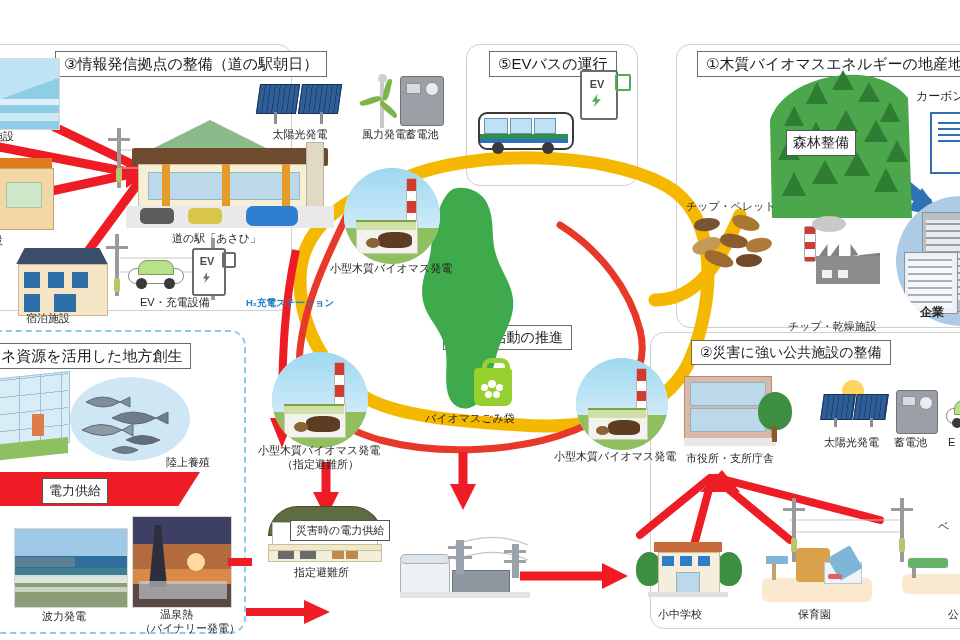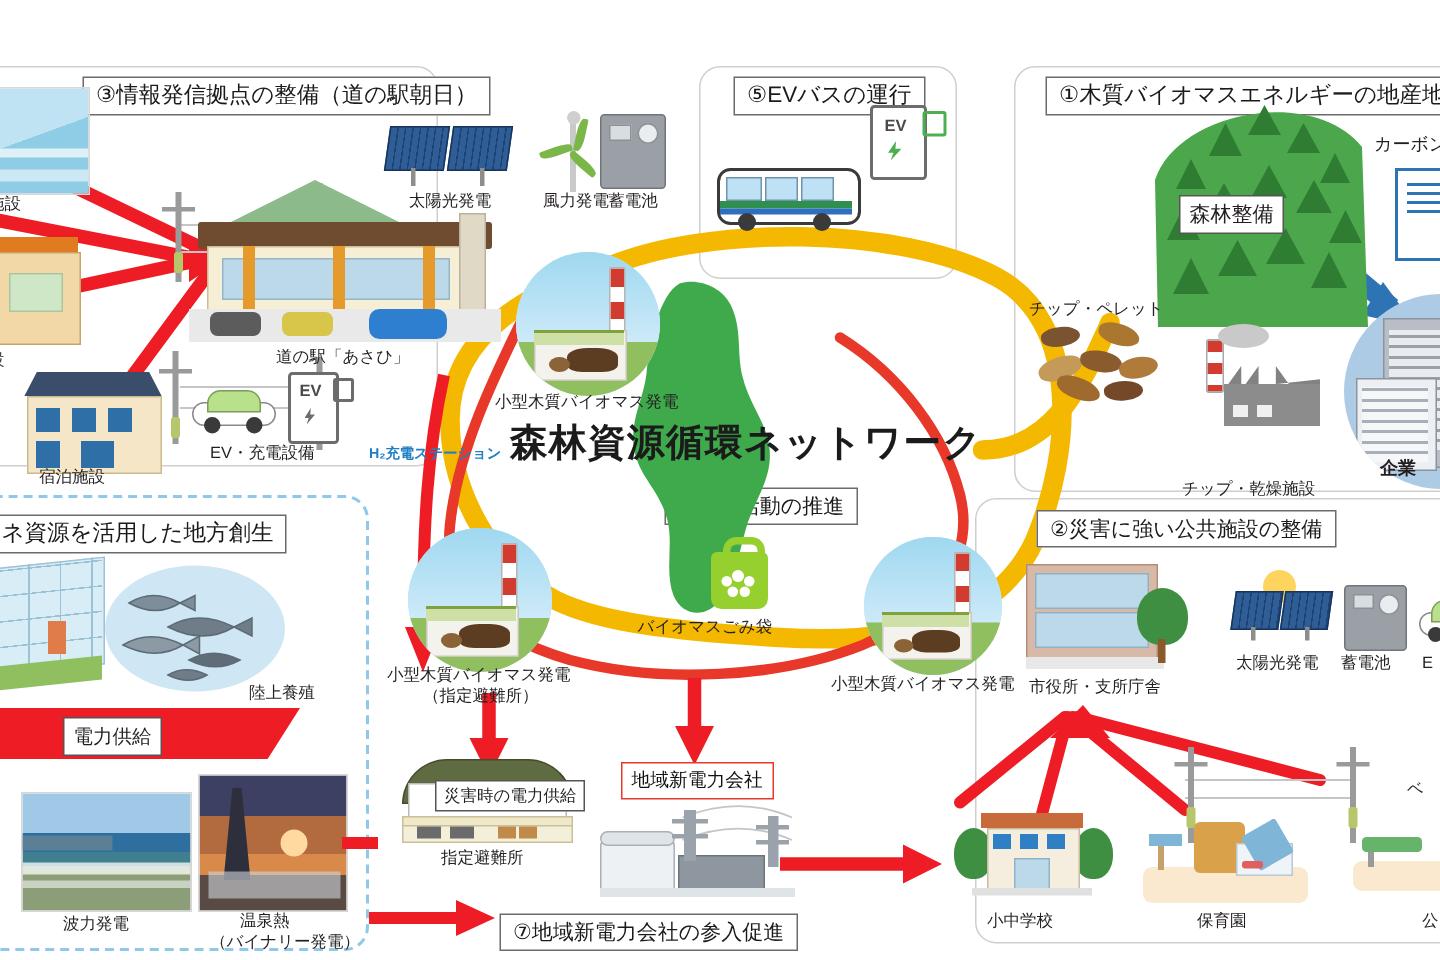--- a/index.html
+++ b/index.html
@@ -173,30 +173,28 @@
       <path d="M455,560 C480,550 505,550 528,560"></path>
     </g>
   </svg>
 
   <div class="sechead" style="left:489px;top:51px;">⑤EVバスの運行</div>
   <div class="sechead" style="left:55px;top:51px;">③情報発信拠点の整備（道の駅朝日）</div>
   <div class="sechead" style="left:697px;top:51px;">①木質バイオマスエネルギーの地産地消</div>
   <div class="sechead" style="left:-8px;top:343px;">ネ資源を活用した地方創生</div>
   <div class="sechead" style="left:691px;top:340px;font-size:14px;">②災害に強い公共施設の整備</div>
   <div class="sechead" style="left:443px;top:325px;font-size:14px;">⑥環境活動の推進</div>
-  <div class="sechead" style="left:333px;top:609px;font-size:14px;">⑦地域新電力会社の参入促進</div>
 
   <svg class="map-shape" style="left:395px;top:185px;width:140px;height:230px;" viewBox="0 0 140 230">
     <path d="M58,4 C70,0 86,6 92,18 C100,34 96,50 100,66 C105,86 116,96 118,114
              C120,132 110,146 104,162 C98,180 96,200 86,214 C76,228 60,226 54,212
              C48,196 54,178 50,162 C45,142 32,134 28,116 C24,96 34,82 36,64
              C38,44 44,12 58,4 Z" fill="#3faa4b"></path>
     <path d="M52,30 C44,36 40,48 44,58 C48,68 58,66 60,56 C62,44 60,34 52,30Z" fill="#3faa4b"></path>
   </svg>
-  <div class="centre-title" style="left:340px;top:278px;">森林資源循環ネットワーク</div>
 
   <div class="photo" style="left:-62px;top:58px;width:120px;height:70px;background:linear-gradient(160deg,#bfe3f2 0 55%,#8fcde6 55% 100%);">
     <div class="abs" style="left:10px;top:40px;width:110px;height:6px;background:#ffffff;opacity:.7;"></div>
     <div class="abs" style="left:0px;top:54px;width:120px;height:8px;background:#ffffff;opacity:.55;"></div>
   </div>
   <div class="cap" style="left:-8px;top:130px;">施設</div>
 
   <div class="house" style="left:-64px;top:148px;width:120px;height:84px;">
     <div class="abs" style="left:4px;top:10px;width:112px;height:10px;background:#e07b1f;"></div>
     <div class="abs" style="left:4px;top:20px;width:112px;height:60px;background:#f2d8a7;border:1px solid #c6a46d;"></div>
@@ -267,21 +265,21 @@
     <div class="abs" style="left:22px;top:52px;width:150px;height:26px;background:#bcd9ea;border:1px solid #94b6c9;"></div>
     <div class="abs" style="left:36px;top:44px;width:8px;height:42px;background:#e59a2c;"></div>
     <div class="abs" style="left:96px;top:44px;width:8px;height:42px;background:#e59a2c;"></div>
     <div class="abs" style="left:156px;top:44px;width:8px;height:42px;background:#e59a2c;"></div>
     <div class="abs" style="left:180px;top:22px;width:16px;height:64px;background:#dfd9c6;border:1px solid #b9b2a0;"></div>
     <div class="abs" style="left:0;top:86px;width:208px;height:22px;background:#e9e9e9;"></div>
     <div class="abs" style="left:14px;top:88px;width:34px;height:16px;border-radius:5px;background:#5c5c5c;"></div>
     <div class="abs" style="left:62px;top:88px;width:34px;height:16px;border-radius:5px;background:#d8c64a;"></div>
     <div class="abs" style="left:120px;top:86px;width:52px;height:20px;border-radius:7px;background:#2f7fd0;"></div>
   </div>
-  <div class="cap" style="left:184px;top:232px;">道の駅「あさひ」</div>
+  <div class="cap" style="left:172px;top:232px;">道の駅「あさひ」</div>
 
   <div class="evcar" style="left:126px;top:256px;width:58px;height:32px;">
     <div class="abs" style="left:2px;top:12px;width:54px;height:14px;border-radius:8px;background:#ffffff;border:1px solid #8a8a8a;"></div>
     <div class="abs" style="left:12px;top:4px;width:34px;height:13px;border-radius:9px 9px 0 0;background:#b9e08a;border:1px solid #7c9c58;"></div>
     <div class="abs" style="left:10px;top:22px;width:11px;height:11px;border-radius:50%;background:#3a3a3a;"></div>
     <div class="abs" style="left:38px;top:22px;width:11px;height:11px;border-radius:50%;background:#3a3a3a;"></div>
   </div>
   <div class="evchg" style="left:190px;top:248px;width:44px;height:46px;">
     <div class="abs" style="left:2px;top:0;width:30px;height:44px;border:2px solid #6c6c6c;border-radius:3px;background:#fff;"></div>
     <div class="abs" style="left:6px;top:6px;width:22px;height:14px;font-size:11px;font-weight:bold;color:#4a4a4a;text-align:center;line-height:14px;">EV</div>
@@ -499,21 +497,20 @@
     <div class="abs" style="left:10px;top:45px;width:16px;height:8px;background:#6b6b6b;"></div>
     <div class="abs" style="left:32px;top:45px;width:16px;height:8px;background:#6b6b6b;"></div>
     <div class="abs" style="left:64px;top:45px;width:12px;height:8px;background:#c08a4a;"></div>
     <div class="abs" style="left:78px;top:45px;width:12px;height:8px;background:#c08a4a;"></div>
   </div>
   <div class="abs" style="left:290px;top:520px;background:#fff;border:1px solid #555;font-size:11px;padding:2px 5px;white-space:nowrap;">
     <span>災害時の電力供給</span>
   </div>
   <div class="cap" style="left:294px;top:566px;">指定避難所</div>
 
-  <div class="labelbox red" style="left:414px;top:508px;">地域新電力会社</div>
 
   <div class="substation" style="left:400px;top:540px;width:130px;height:62px;">
     <div class="abs" style="left:0;top:18px;width:48px;height:34px;background:#eef1f4;border:1px solid #a8b0b8;border-radius:6px 6px 2px 2px;"></div>
     <div class="abs" style="left:0;top:14px;width:48px;height:8px;background:#dfe4e9;border:1px solid #a8b0b8;border-radius:8px;"></div>
     <div class="abs" style="left:52px;top:30px;width:56px;height:24px;background:#8e979f;border:1px solid #6c747b;"></div>
     <div class="abs" style="left:56px;top:0;width:8px;height:34px;background:#9aa3ab;"></div>
     <div class="abs" style="left:48px;top:6px;width:24px;height:3px;background:#9aa3ab;"></div>
     <div class="abs" style="left:48px;top:16px;width:24px;height:3px;background:#9aa3ab;"></div>
     <div class="abs" style="left:112px;top:4px;width:7px;height:34px;background:#9aa3ab;"></div>
     <div class="abs" style="left:104px;top:10px;width:22px;height:3px;background:#9aa3ab;"></div>

